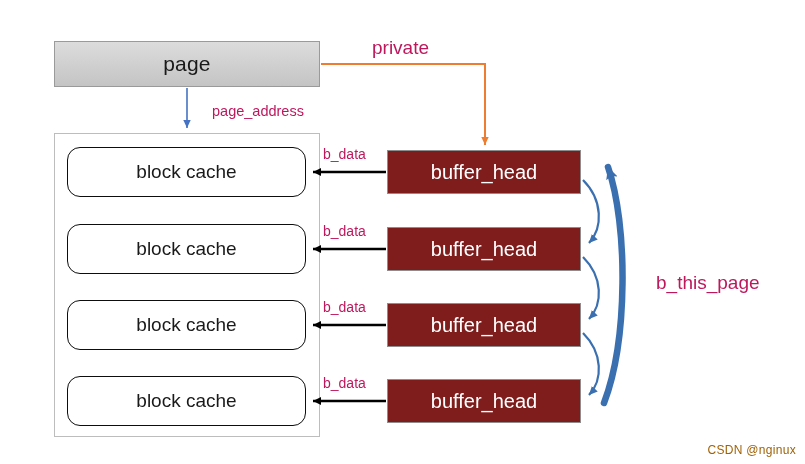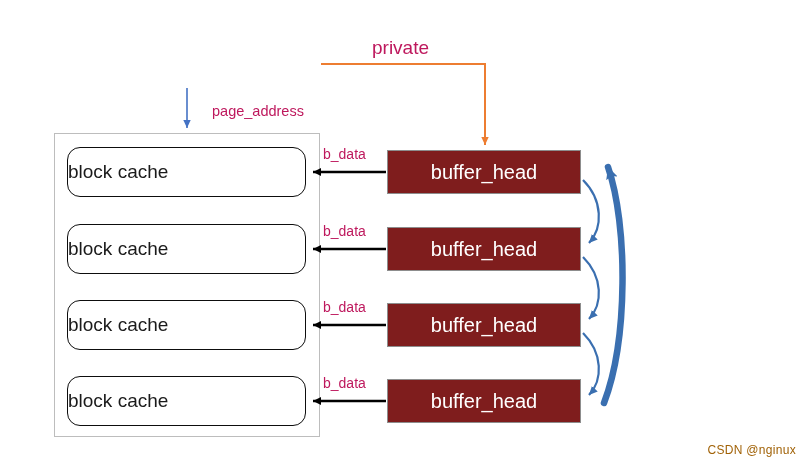--- a/index.html
+++ b/index.html
@@ -53,21 +53,21 @@
     position: absolute;
     left: 67px;
     width: 239px;
     height: 50px;
     border: 1.3px solid #0d0d0d;
     border-radius: 13px;
     background: #ffffff;
     box-sizing: border-box;
     display: flex;
     align-items: center;
-    justify-content: flex-start;
+    justify-content: center;
     font-size: 19px;
     color: #1a1a1a;
   }
 
   
   .buffer-head {
     position: absolute;
     left: 387px;
     width: 194px;
     height: 44px;
@@ -116,20 +116,23 @@
     font-size: 12px;
     color: #a16207;
     letter-spacing: 0.3px;
   }
 </style>
 </head>
 <body>
 
 <div id="canvas">
 
+  <div class="page-box">
+    <span>page</span>
+  </div>
 
   <div class="page-container"></div>
 
   <div class="block-cache" style="top:147px;">
     <span>block cache</span>
   </div>
   <div class="block-cache" style="top:224px;">
     <span>block cache</span>
   </div>
   <div class="block-cache" style="top:300px;">
@@ -209,16 +212,17 @@
 
   <div class="lbl lbl-page-address" style="left:212px; top:103px;">page_address</div>
 
   <div class="lbl lbl-private" style="left:372px; top:37px;">private</div>
 
   <div class="lbl" style="left:323px; top:146px;">b_data</div>
   <div class="lbl" style="left:323px; top:223px;">b_data</div>
   <div class="lbl" style="left:323px; top:299px;">b_data</div>
   <div class="lbl" style="left:323px; top:375px;">b_data</div>
 
+  <div class="lbl lbl-bthispage" style="left:656px; top:272px;">b_this_page</div>
 
   <div class="watermark">CSDN @nginux</div>
 
 </div>
 
 </body></html>

